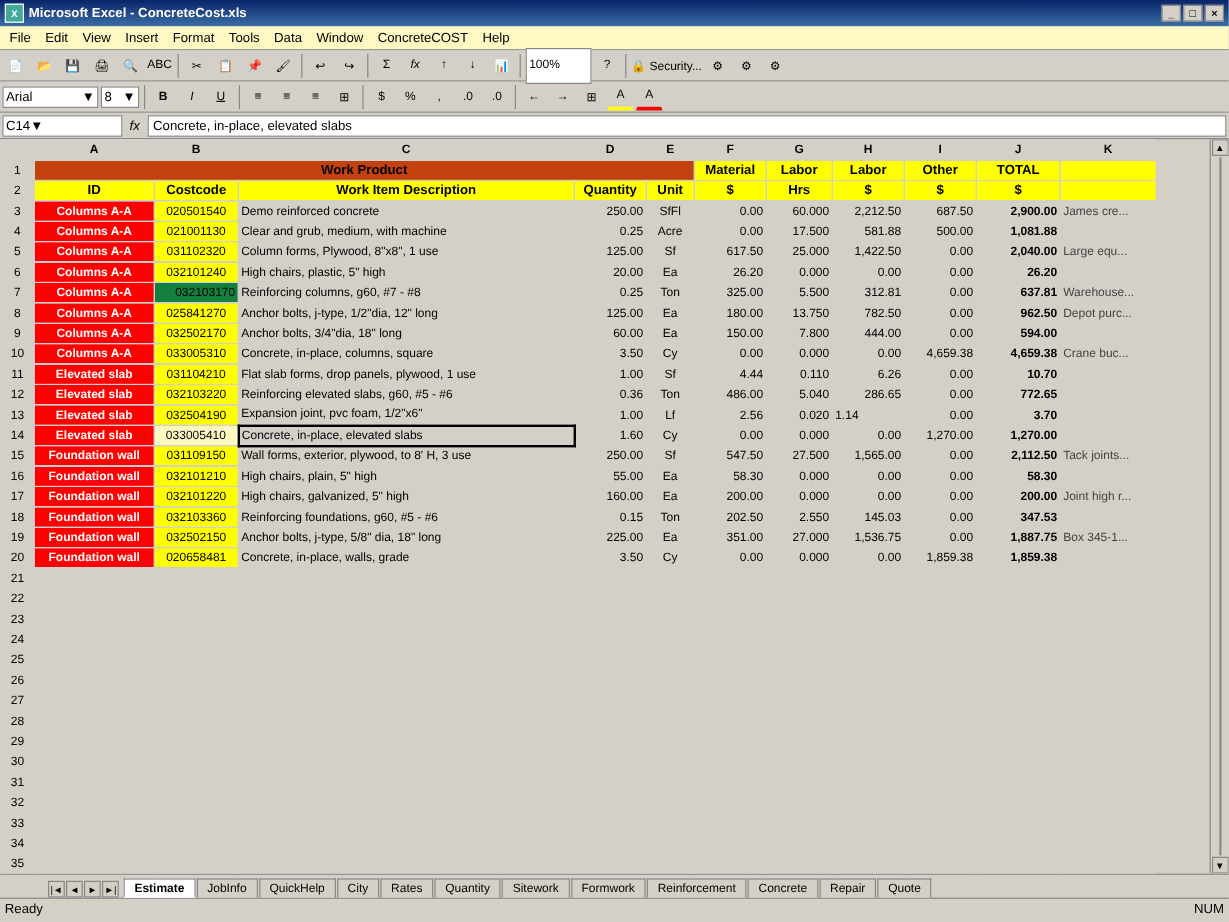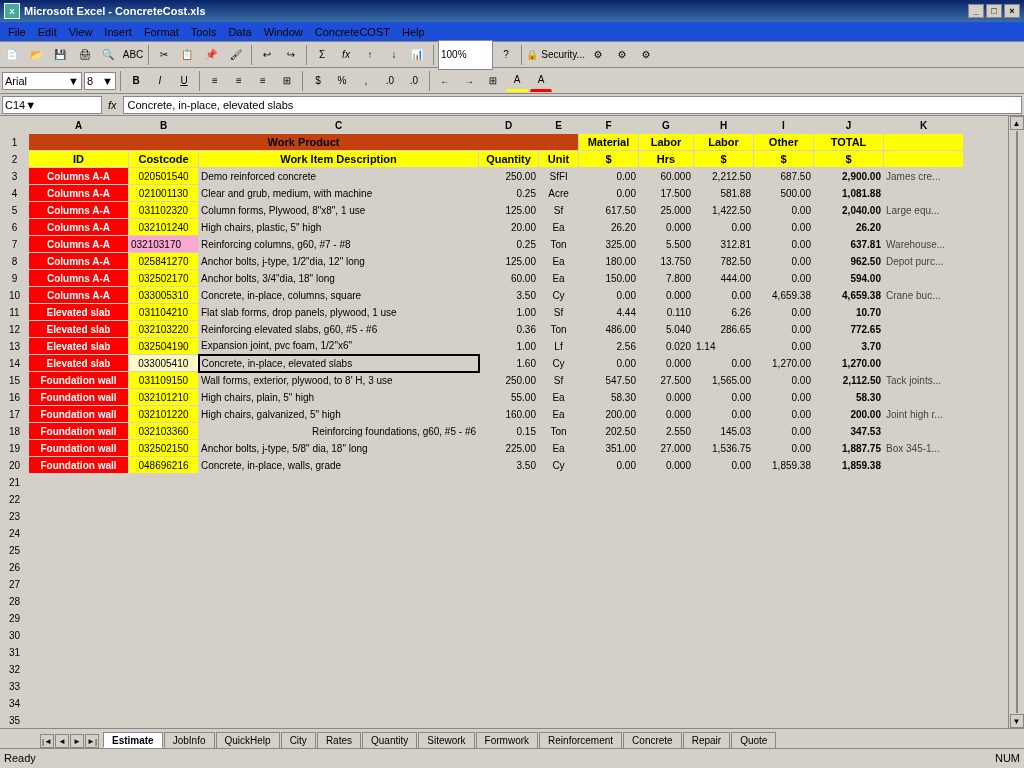--- a/index.html
+++ b/index.html
@@ -17,21 +17,21 @@
       font-size: 11px;
       font-weight: bold;
     }
     .title-bar-left { display: flex; align-items: center; gap: 4px; }
     .title-bar-icon { width: 16px; height: 16px; background: #4a9; border: 1px solid #fff; font-size: 8px; display: flex; align-items: center; justify-content: center; color: white; }
     .title-bar-controls { display: flex; gap: 2px; }
     .title-btn { width: 16px; height: 14px; background: #d4d0c8; border: 1px solid #888; font-size: 9px; display: flex; align-items: center; justify-content: center; cursor: pointer; color: black; }
     
     
     .menu-bar {
-      background: #1d4ed8;
+      background: #fef9c3;
       height: 20px;
       display: flex;
       align-items: center;
       padding: 0 2px;
       border-bottom: 1px solid #888;
     }
     .menu-item {
       padding: 2px 6px;
       font-size: 11px;
       cursor: pointer;
@@ -434,21 +434,21 @@
     <td style="text-align:right;font-size:10px;">26.20</td>
     <td style="text-align:right;font-size:10px;">0.000</td>
     <td style="text-align:right;font-size:10px;">0.00</td>
     <td style="text-align:right;font-size:10px;">0.00</td>
     <td style="text-align:right;font-size:10px;font-weight:bold;">26.20</td>
     <td style="font-size:10px;color:#444;"></td>
   </tr>
             <tr>
     <td class="row-header">7</td>
     <td style="background:#ff0000;color:white;font-weight:bold;text-align:center;font-size:10px;">Columns A-A</td>
-    <td style="background:#f9a8d4;text-align:left;font-size:10px;">032103170</td>
+    <td style="background:#15803d;text-align:right;font-size:10px;">032103170</td>
     <td style="font-size:10px;">Reinforcing columns, g60, #7 - #8</td>
     <td style="text-align:right;font-size:10px;">0.25</td>
     <td style="text-align:center;font-size:10px;">Ton</td>
     <td style="text-align:right;font-size:10px;">325.00</td>
     <td style="text-align:right;font-size:10px;">5.500</td>
     <td style="text-align:right;font-size:10px;">312.81</td>
     <td style="text-align:right;font-size:10px;">0.00</td>
     <td style="text-align:right;font-size:10px;font-weight:bold;">637.81</td>
     <td style="font-size:10px;color:#444;">Warehouse...</td>
   </tr>
@@ -589,21 +589,21 @@
     <td style="text-align:right;font-size:10px;">0.000</td>
     <td style="text-align:right;font-size:10px;">0.00</td>
     <td style="text-align:right;font-size:10px;">0.00</td>
     <td style="text-align:right;font-size:10px;font-weight:bold;">200.00</td>
     <td style="font-size:10px;color:#444;">Joint high r...</td>
   </tr>
             <tr>
     <td class="row-header">18</td>
     <td style="background:#ff0000;color:white;font-weight:bold;text-align:center;font-size:10px;">Foundation wall</td>
     <td style="background:#ffff00;text-align:center;font-size:10px;">032103360</td>
-    <td style="font-size:10px;text-align:right;">Reinforcing foundations, g60, #5 - #6</td>
+    <td style="font-size:10px;">Reinforcing foundations, g60, #5 - #6</td>
     <td style="text-align:right;font-size:10px;">0.15</td>
     <td style="text-align:center;font-size:10px;">Ton</td>
     <td style="text-align:right;font-size:10px;">202.50</td>
     <td style="text-align:right;font-size:10px;">2.550</td>
     <td style="text-align:right;font-size:10px;">145.03</td>
     <td style="text-align:right;font-size:10px;">0.00</td>
     <td style="text-align:right;font-size:10px;font-weight:bold;">347.53</td>
     <td style="font-size:10px;color:#444;"></td>
   </tr>
             <tr>
@@ -616,21 +616,21 @@
     <td style="text-align:right;font-size:10px;">351.00</td>
     <td style="text-align:right;font-size:10px;">27.000</td>
     <td style="text-align:right;font-size:10px;">1,536.75</td>
     <td style="text-align:right;font-size:10px;">0.00</td>
     <td style="text-align:right;font-size:10px;font-weight:bold;">1,887.75</td>
     <td style="font-size:10px;color:#444;">Box 345-1...</td>
   </tr>
             <tr>
     <td class="row-header">20</td>
     <td style="background:#ff0000;color:white;font-weight:bold;text-align:center;font-size:10px;">Foundation wall</td>
-    <td style="background:#ffff00;text-align:center;font-size:10px;">048696216</td>
+    <td style="background:#ffff00;text-align:center;font-size:10px;">020658481</td>
     <td style="font-size:10px;">Concrete, in-place, walls, grade</td>
     <td style="text-align:right;font-size:10px;">3.50</td>
     <td style="text-align:center;font-size:10px;">Cy</td>
     <td style="text-align:right;font-size:10px;">0.00</td>
     <td style="text-align:right;font-size:10px;">0.000</td>
     <td style="text-align:right;font-size:10px;">0.00</td>
     <td style="text-align:right;font-size:10px;">1,859.38</td>
     <td style="text-align:right;font-size:10px;font-weight:bold;">1,859.38</td>
     <td style="font-size:10px;color:#444;"></td>
   </tr>

